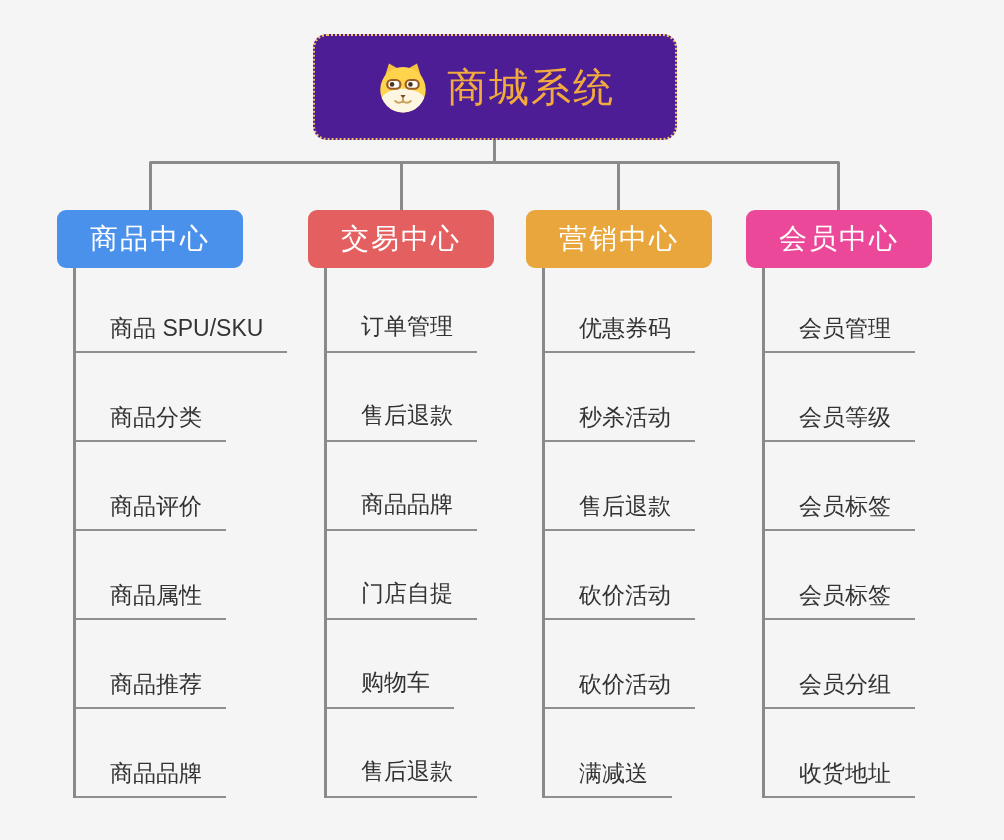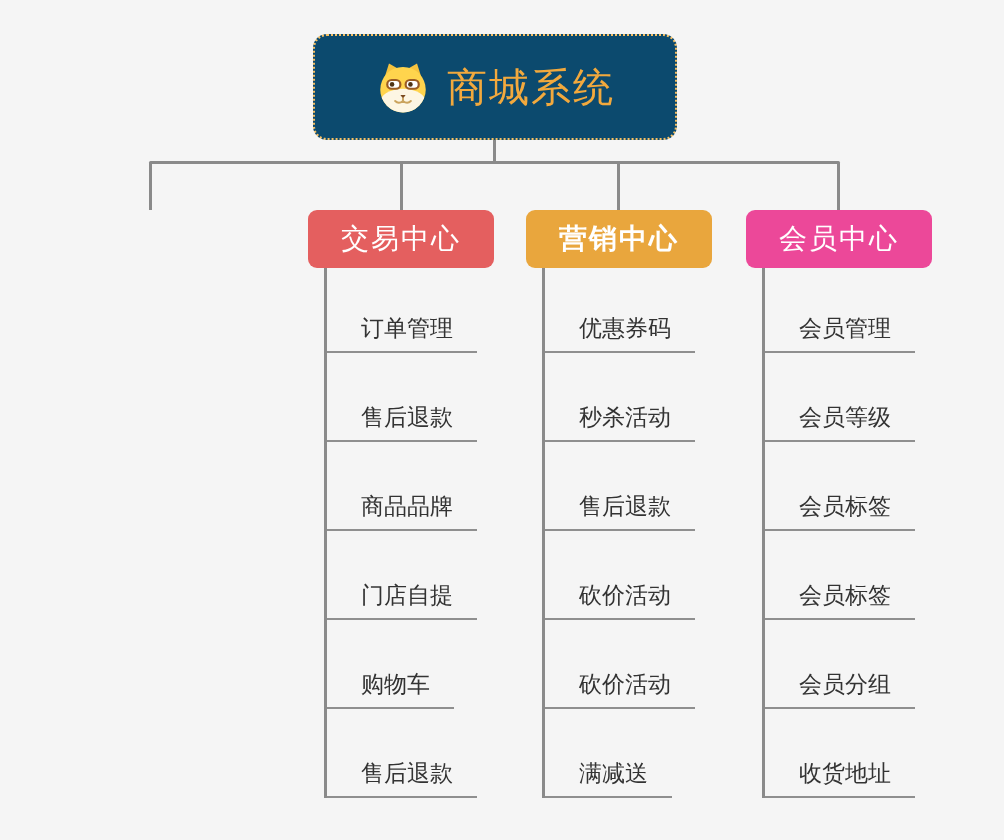--- a/index.html
+++ b/index.html
@@ -11,40 +11,40 @@
     width:1004px;height:840px;
     background:#f5f5f5;
     font-family:"Liberation Sans","DejaVu Sans",sans-serif;
     position:relative;overflow:hidden;
   }
   .canvas{position:absolute;inset:0;}
 
   
   .root-node{
     position:absolute;left:313px;top:34px;width:364px;height:106px;
-    background:#0c4a6e;border:2px dotted #f6c064;border-radius:14px;
+    background:#4c1d95;border:2px dotted #f6c064;border-radius:14px;
     display:flex;align-items:center;justify-content:center;gap:16px;
     box-sizing:border-box;
   }
   .root-title{
     font-size:40px;font-weight:400;color:#f2a93d;letter-spacing:2px;
     white-space:nowrap;
   }
   .root-icon{width:56px;height:56px;flex:0 0 auto;}
 
   
   .cline{position:absolute;background:var(--line);}
   .stub-root   {left:493px;top:140px;width:3px;height:23px;}
   .hbar        {left:149px;top:161px;width:691px;height:3px;border-radius:2px;}
   .drop        {top:163px;width:3px;height:47px;}
   .drop-0{left:149px;} .drop-1{left:400px;} .drop-2{left:617px;} .drop-3{left:837px;}
 
   
   .branch{position:absolute;top:210px;}
-  .branch-0{left:57px;}  .branch-1{left:308px;}
+  .branch-0{left:57px;}  .branch-1{left:308px;font-family:Liberation Mono, monospace;}
   .branch-2{left:526px;} .branch-3{left:746px;}
   .branch-box{
     width:186px;height:58px;border-radius:9px;
     display:flex;align-items:center;justify-content:center;
     color:#ffffff;font-size:28px;letter-spacing:2px;white-space:nowrap;
   }
   .branch-items{
     margin-left:16px;
     border-left:3px solid var(--line);
     width:max-content;
@@ -85,20 +85,43 @@
     <div class="root-title" style="color: rgb(242, 169, 61);">商城系统</div>
   </div>
 
   <div class="cline stub-root"></div>
   <div class="cline hbar"></div>
   <div class="cline drop drop-0"></div>
   <div class="cline drop drop-1"></div>
   <div class="cline drop drop-2"></div>
   <div class="cline drop drop-3"></div>
 
+  <div class="branch branch-0">
+    <div class="branch-box" style="background: rgb(74, 145, 236);">商品中心</div>
+    <div class="branch-items">
+      <div class="tree-item">
+          <div class="tree-item-label">商品 SPU/SKU</div>
+        </div>
+      <div class="tree-item">
+          <div class="tree-item-label">商品分类</div>
+        </div>
+      <div class="tree-item">
+          <div class="tree-item-label">商品评价</div>
+        </div>
+      <div class="tree-item">
+          <div class="tree-item-label">商品属性</div>
+        </div>
+      <div class="tree-item">
+          <div class="tree-item-label">商品推荐</div>
+        </div>
+      <div class="tree-item">
+          <div class="tree-item-label">商品品牌</div>
+        </div>
+    </div>
+  </div>
 
   <div class="branch branch-1">
     <div class="branch-box" style="background: rgb(228, 95, 95);">交易中心</div>
     <div class="branch-items">
       <div class="tree-item">
           <div class="tree-item-label">订单管理</div>
         </div>
       <div class="tree-item">
           <div class="tree-item-label">售后退款</div>
         </div>
@@ -111,21 +134,21 @@
       <div class="tree-item">
           <div class="tree-item-label">购物车</div>
         </div>
       <div class="tree-item">
           <div class="tree-item-label">售后退款</div>
         </div>
     </div>
   </div>
 
   <div class="branch branch-2">
-    <div class="branch-box" style="background: rgb(233, 166, 61); font-weight: bold;">营销中心</div>
+    <div class="branch-box" style="background: rgb(233, 166, 61);">营销中心</div>
     <div class="branch-items">
       <div class="tree-item">
           <div class="tree-item-label">优惠券码</div>
         </div>
       <div class="tree-item">
           <div class="tree-item-label">秒杀活动</div>
         </div>
       <div class="tree-item">
           <div class="tree-item-label">售后退款</div>
         </div>

